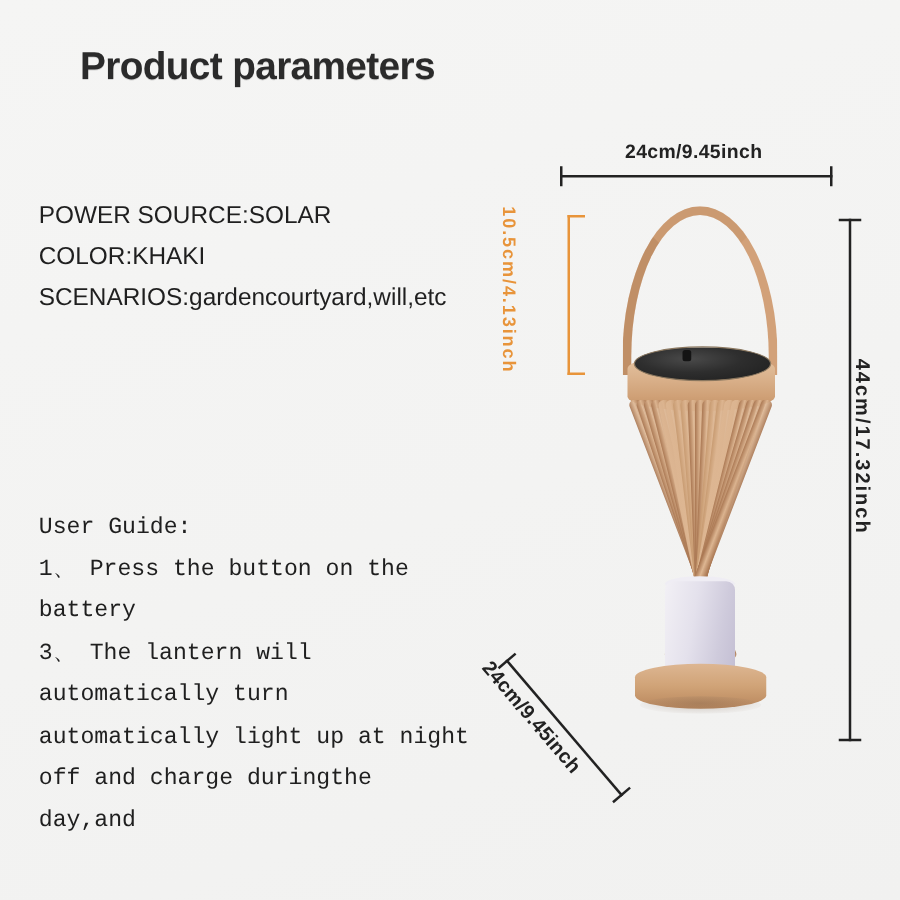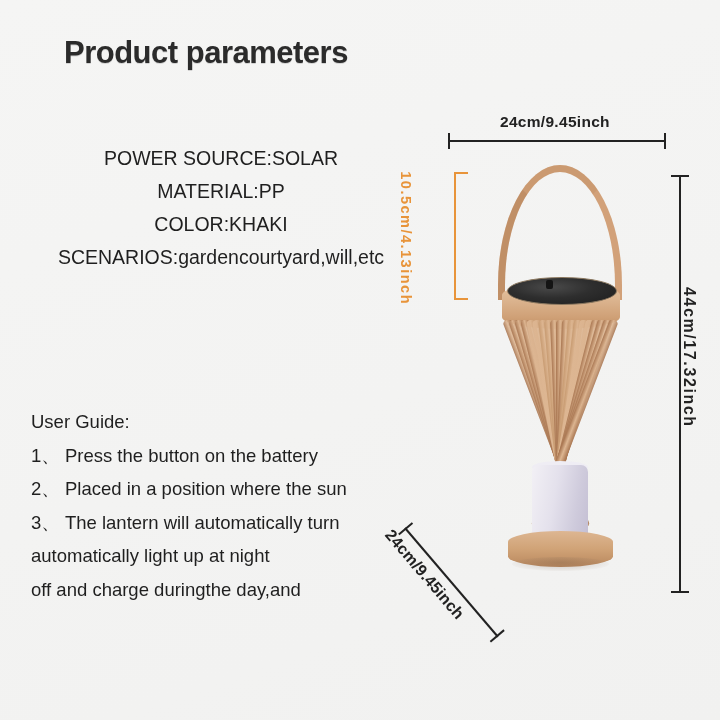--- a/index.html
+++ b/index.html
@@ -33,52 +33,51 @@
     letter-spacing: -0.5px;
     text-shadow: 0 1px 0 rgba(150,150,150,0.35);
     white-space: nowrap;
     margin-left: 32px;
   }
 
   
   #spec-list {
     position: absolute;
     left: 31px;
-    top: 142px;
+    top: 156px;
     width: 380px;
-    text-align: center;
   }
   .spec-line {
     font-size: 19.5px;
     color: #1f1f1f;
     line-height: 33px;
     white-space: nowrap;
   }
 
   
   #user-guide {
     position: absolute;
     left: 31px;
     top: 405px;
     width: 350px;
   }
   .guide-line {
     font-size: 18.5px;
     color: #1f1f1f;
     line-height: 33.5px;
+    font-family: Liberation Mono, monospace;
   }
 
   
   #product-area {
     position: absolute;
     left: 400px;
     top: 95px;
     width: 320px;
     height: 540px;
-    text-align: right;
   }
 
   
   #lantern {
     position: absolute;
     left: 60px;
     top: 70px;
     width: 200px;
     height: 430px;
   }
@@ -328,29 +327,27 @@
 </style>
 </head>
 <body>
 
 <div id="page">
 
   <div id="title">Product parameters</div>
 
   <div id="spec-list">
     <div class="spec-line">POWER SOURCE:SOLAR</div>
-    <div class="spec-line">MATERIAL:PP</div>
     <div class="spec-line">COLOR:KHAKI</div>
     <div class="spec-line">SCENARIOS:gardencourtyard,will,etc</div>
   </div>
 
   <div id="user-guide">
     <div class="guide-line">User Guide:</div>
     <div class="guide-line">1、 Press the button on the battery</div>
-    <div class="guide-line">2、 Placed in a position where the sun</div>
     <div class="guide-line">3、 The lantern will automatically turn</div>
     <div class="guide-line">automatically light up at night</div>
     <div class="guide-line">off and charge duringthe day,and</div>
   </div>
 
   <div id="product-area">
 
     <div id="dim-top-line"></div>
     <div class="dim-label" id="dim-top-label">24cm/9.45inch</div>
 

